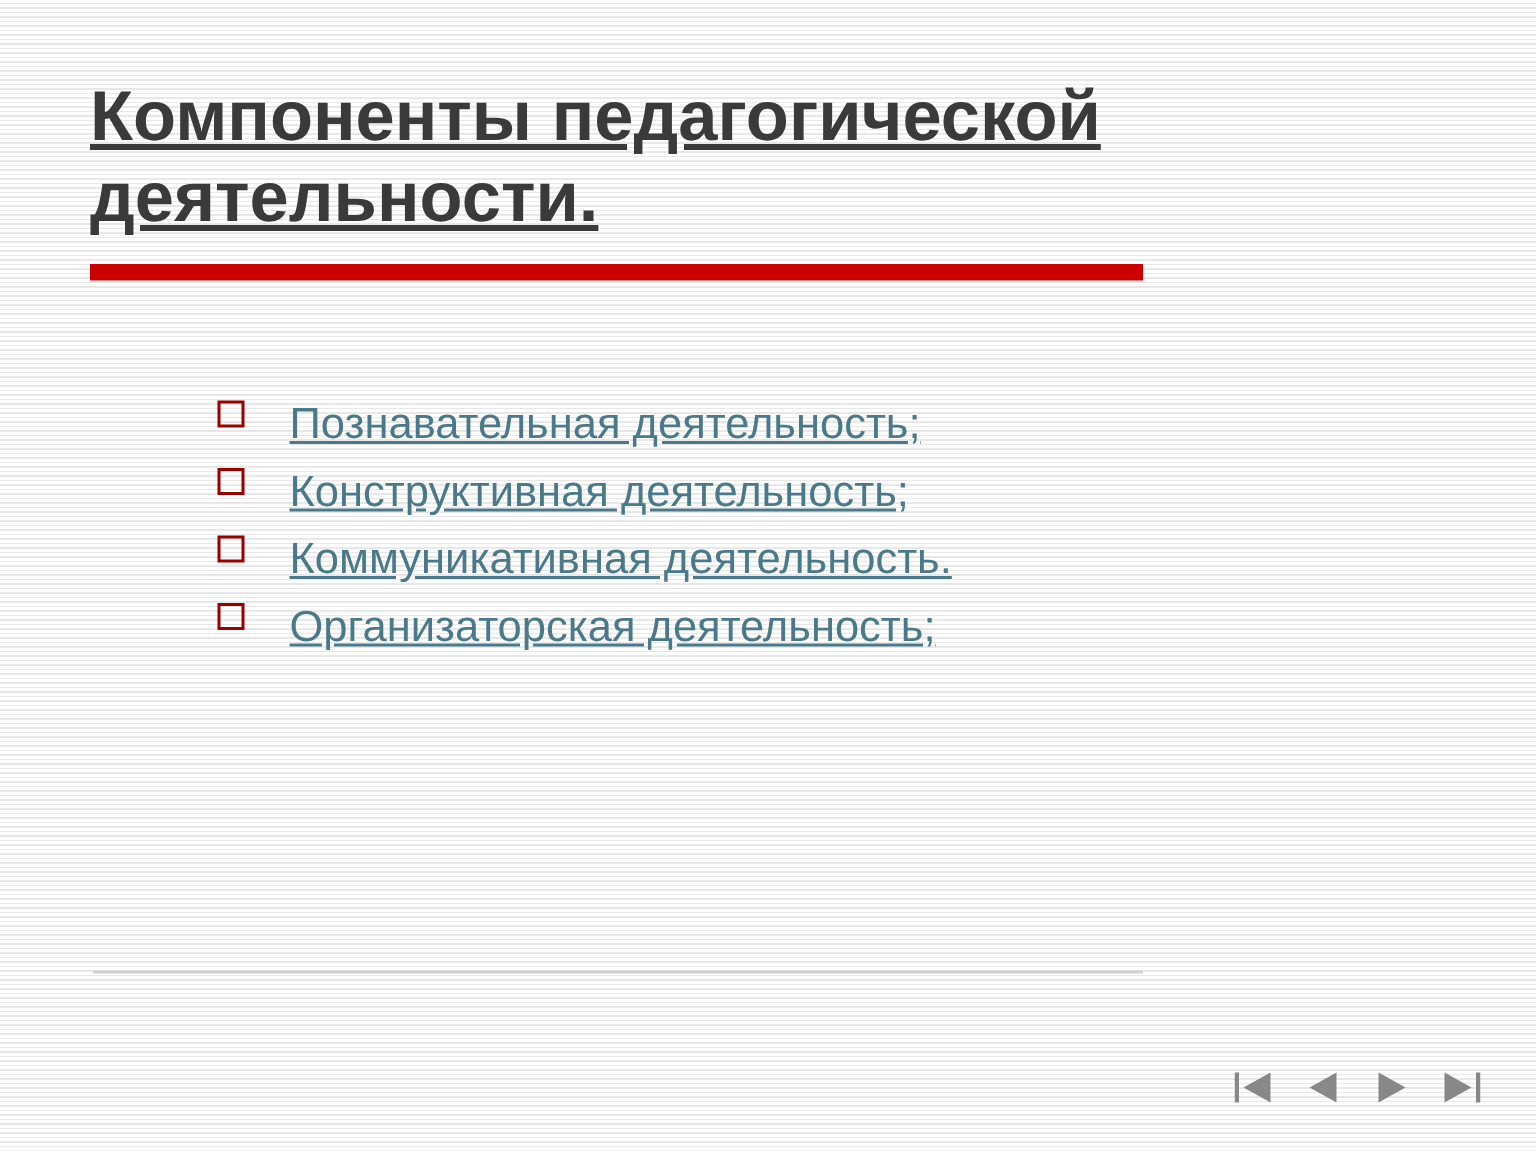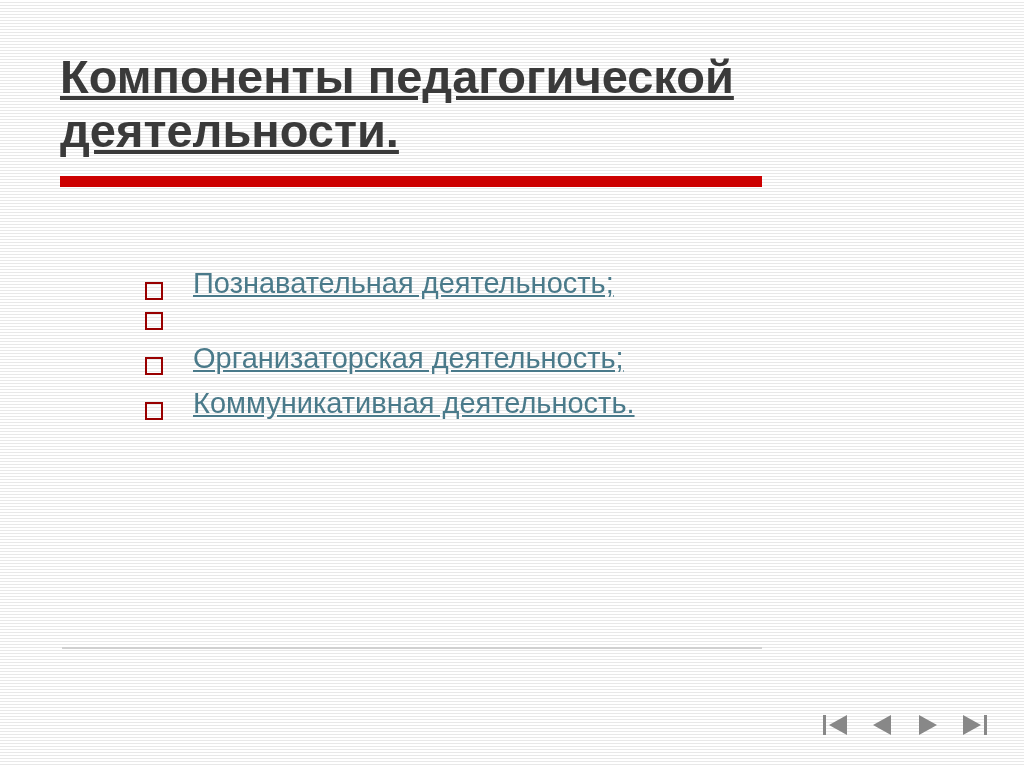--- a/index.html
+++ b/index.html
@@ -38,21 +38,21 @@
       background: #cc0000;
       margin-top: 6px;
       margin-bottom: 80px;
     }
     .bullet-list {
       list-style: none;
       padding-left: 50px;
     }
     .bullet-list li {
       display: flex;
-      align-items: flex-end;
+      align-items: flex-start;
       margin-bottom: 12px;
       font-size: 29px;
       padding-left: 35px;
     }
     .bullet-marker {
       width: 18px;
       height: 18px;
       border: 2.5px solid #990000;
       margin-right: 30px;
       flex-shrink: 0;
@@ -94,28 +94,29 @@
   <h1 class="title">Компоненты педагогической деятельности.</h1>
   <div class="title-underline"></div>
 
   <ul class="bullet-list">
     <li>
       <span class="bullet-marker"></span>
       <span class="bullet-text">Познавательная деятельность;</span>
     </li>
     <li>
       <span class="bullet-marker"></span>
+      <span class="bullet-text">Конструктивная деятельность;</span>
+    </li>
+    <li>
+      <span class="bullet-marker"></span>
+      <span class="bullet-text">Коммуникативная деятельность.</span>
     </li>
     <li>
       <span class="bullet-marker"></span>
       <span class="bullet-text">Организаторская деятельность;</span>
-    </li>
-    <li>
-      <span class="bullet-marker"></span>
-      <span class="bullet-text">Коммуникативная деятельность.</span>
     </li>
   </ul>
 
   <div class="footer-line"></div>
 
   <div class="nav-controls">
     <div class="nav-btn">
       <svg width="26" height="22" viewBox="0 0 26 22">
         <rect x="0" y="1" width="3" height="20" fill="#888"></rect>
         <polygon points="24,1 24,21 6,11" fill="#888"></polygon>

